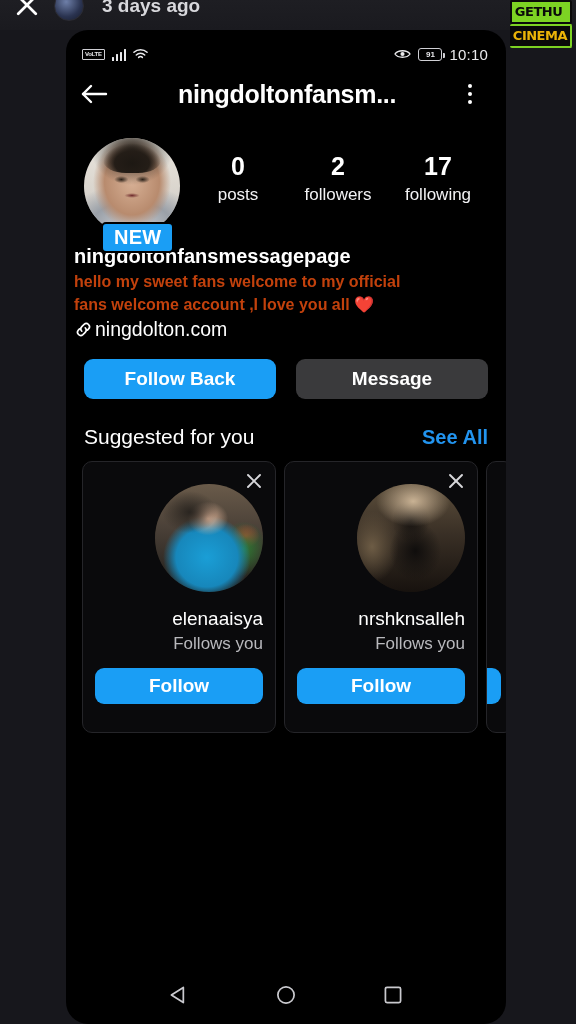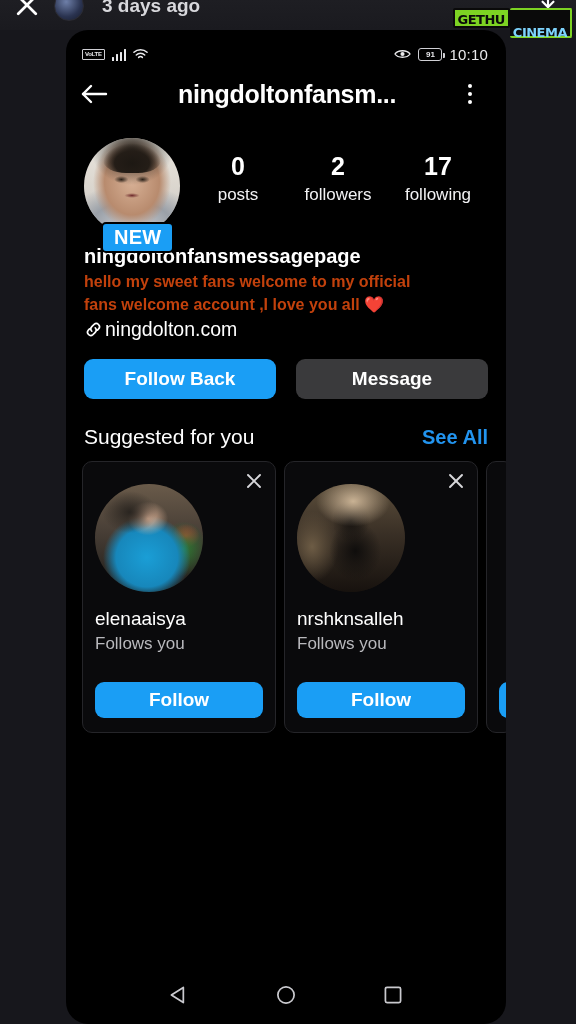--- a/index.html
+++ b/index.html
@@ -29,28 +29,28 @@
   }
   .ov-time {
     margin-left: 18px; color: #d8d8dc; font-size: 19px; font-weight: 600;
     position: relative; top: -9px; white-space: nowrap;
   }
   .ov-spacer { flex: 1 1 auto; }
   .ov-dl { width: 56px; display: flex; justify-content: center; position: relative; top: -10px; }
   .ov-dl svg { width: 26px; height: 26px; }
 
   .watermark {
-    position: absolute; top: 8px; right: 4px; z-index: 60;
+    position: absolute; top: 0; right: 4px; z-index: 60;
     display: flex; align-items: stretch; height: 20px;
     font-family: "DejaVu Sans", sans-serif; font-weight: 700;
-    font-size: 13px; letter-spacing: -0.5px; line-height: 20px;
+    font-size: 13px; letter-spacing: -0.5px; line-height: 20px; flex-direction: column;
   }
   .wm-a { background: #7dd323; color: #0a0a0a; padding: 0 3px;
           border: 2px solid #0a0a0a; border-radius: 2px; }
-  .wm-b { background: #0a0a0a; color: #7dd3fc; padding: 13px 3px;
+  .wm-b { background: #0a0a0a; color: #eab308; padding: 0 3px;
           border: 2px solid #7dd323; border-left: none; border-radius: 2px; }
 
   
   .phone {
     position: absolute; left: 66px; top: 30px;
     width: 440px; height: 994px;
     background: #000; border-radius: 22px 22px 22px 22px;
     overflow: hidden;
   }
 
@@ -135,21 +135,21 @@
     background: #1a9ef5; color: #fff; font-size: 20px; font-weight: 700;
     padding: 2px 11px; border-radius: 5px; letter-spacing: 0.2px;
     border: 2px solid #000;
   }
   .stats { flex: 1 1 auto; display: flex; padding: 14px 0 0 4px; }
   .stat { flex: 1 1 0; text-align: center; }
   .stat .num { color: #fff; font-size: 25px; font-weight: 700; line-height: 1.15; }
   .stat .lbl { color: #f2f2f4; font-size: 17px; font-weight: 400; margin-top: 4px; }
 
   
-  .bio { padding: 8px 18px 0 18px; }
+  .bio { padding: 8px 18px 0 8px; }
   .bio-name { color: #fff; font-size: 20px; font-weight: 600; line-height: 1.45; }
   .bio-text { color: #c2410c; font-size: 16px; font-weight: 700; line-height: 1.42; }
   .bio-link { display: flex; align-items: center; gap: 2px; margin-top: 2px; }
   .bio-link .lnk { color: #fff; font-size: 19.5px; }
   .chain { width: 19px; height: 19px; flex: 0 0 19px; }
 
   
   .actions { display: flex; gap: 20px; padding: 18px 18px 0 18px; }
   .btn {
     flex: 1 1 0; height: 40px; border-radius: 9px; border: none;
@@ -165,22 +165,22 @@
     display: flex; align-items: center; justify-content: space-between;
     padding: 26px 18px 12px 18px;
   }
   .sug-title { color: #fff; font-size: 21px; font-weight: 500; }
   .sug-seeall { color: #2294ef; font-size: 20px; font-weight: 600; cursor: pointer; }
 
   .cards { display: flex; gap: 8px; padding: 0 0 0 16px; overflow: hidden; }
   .card {
     flex: 0 0 194px; height: 272px; background: #0a0a0c;
     border: 1px solid #252529; border-radius: 10px;
-    padding: 16px 12px 14px 12px; position: relative;
-    display: flex; flex-direction: column; align-items: flex-start;
+    padding: 16px 12px 28px 12px; position: relative;
+    display: flex; flex-direction: column; align-items: flex-end;
   }
   .card-x {
     position: absolute; top: 8px; right: 10px; width: 22px; height: 22px; cursor: pointer;
   }
   .card-av {
     width: 108px; height: 108px; border-radius: 50%; overflow: hidden;
     margin-top: 6px; position: relative; background: #15110e;
   }
   .av-a {
     position: absolute; inset: 0;

